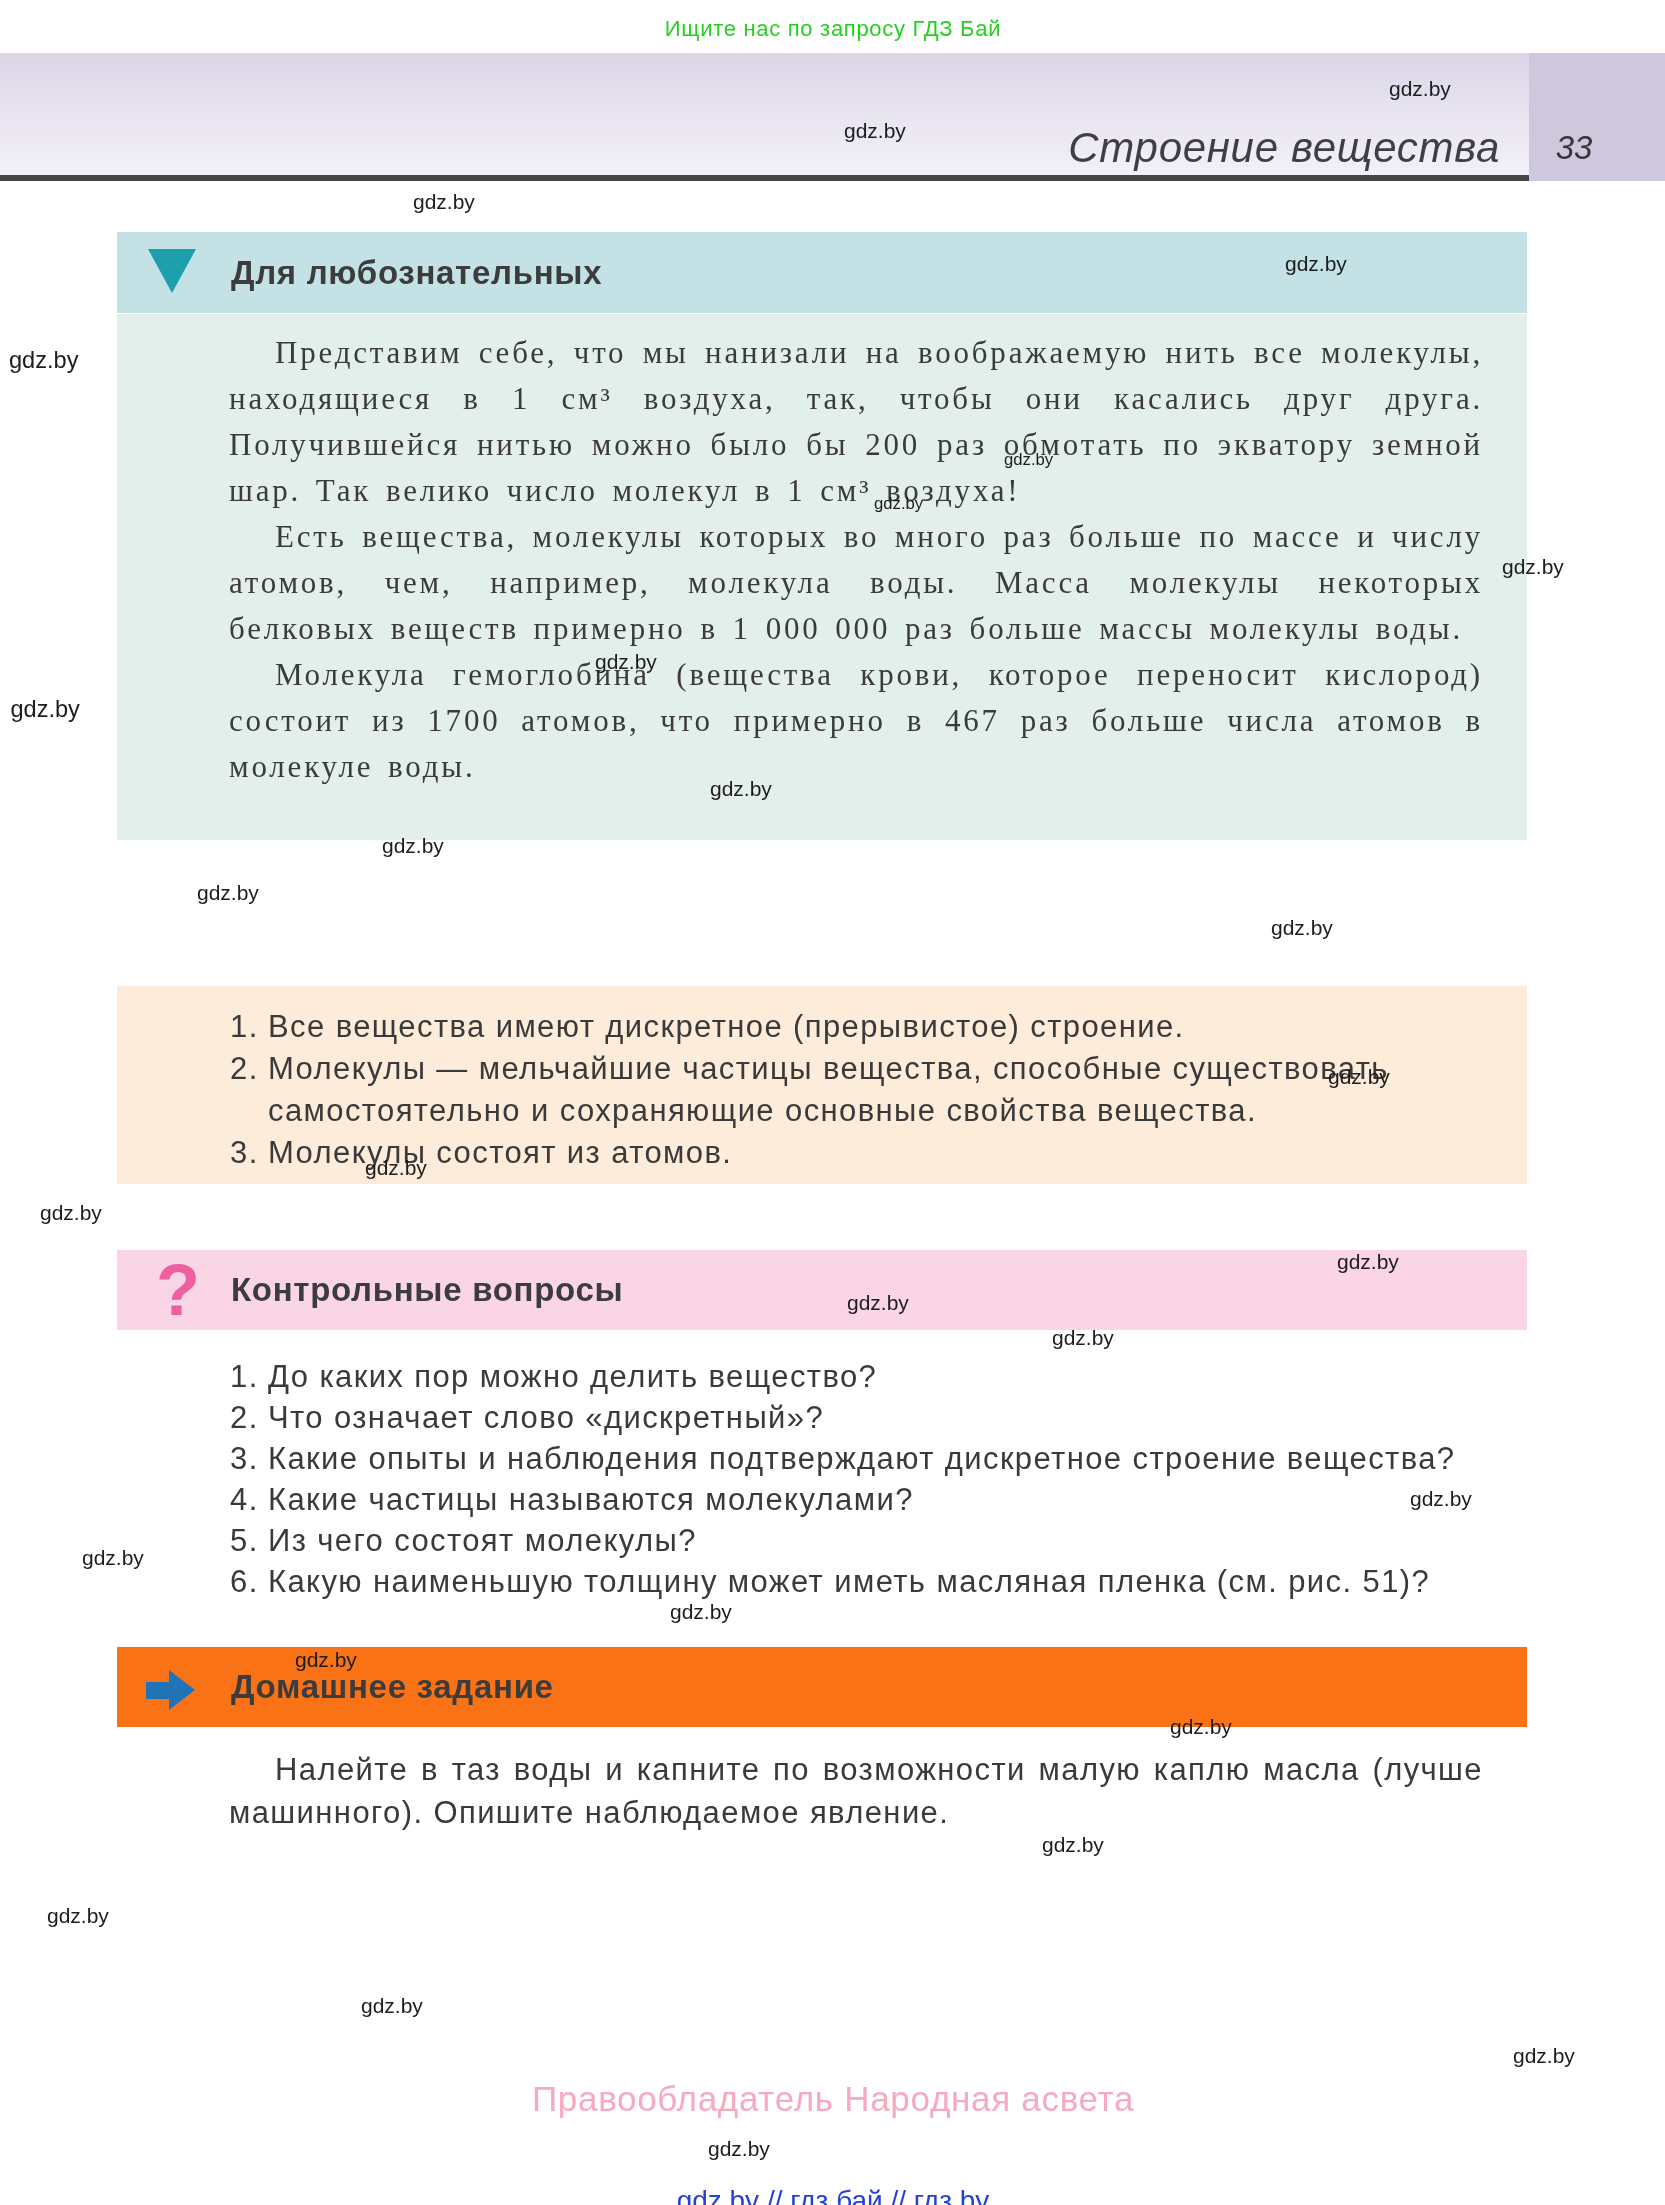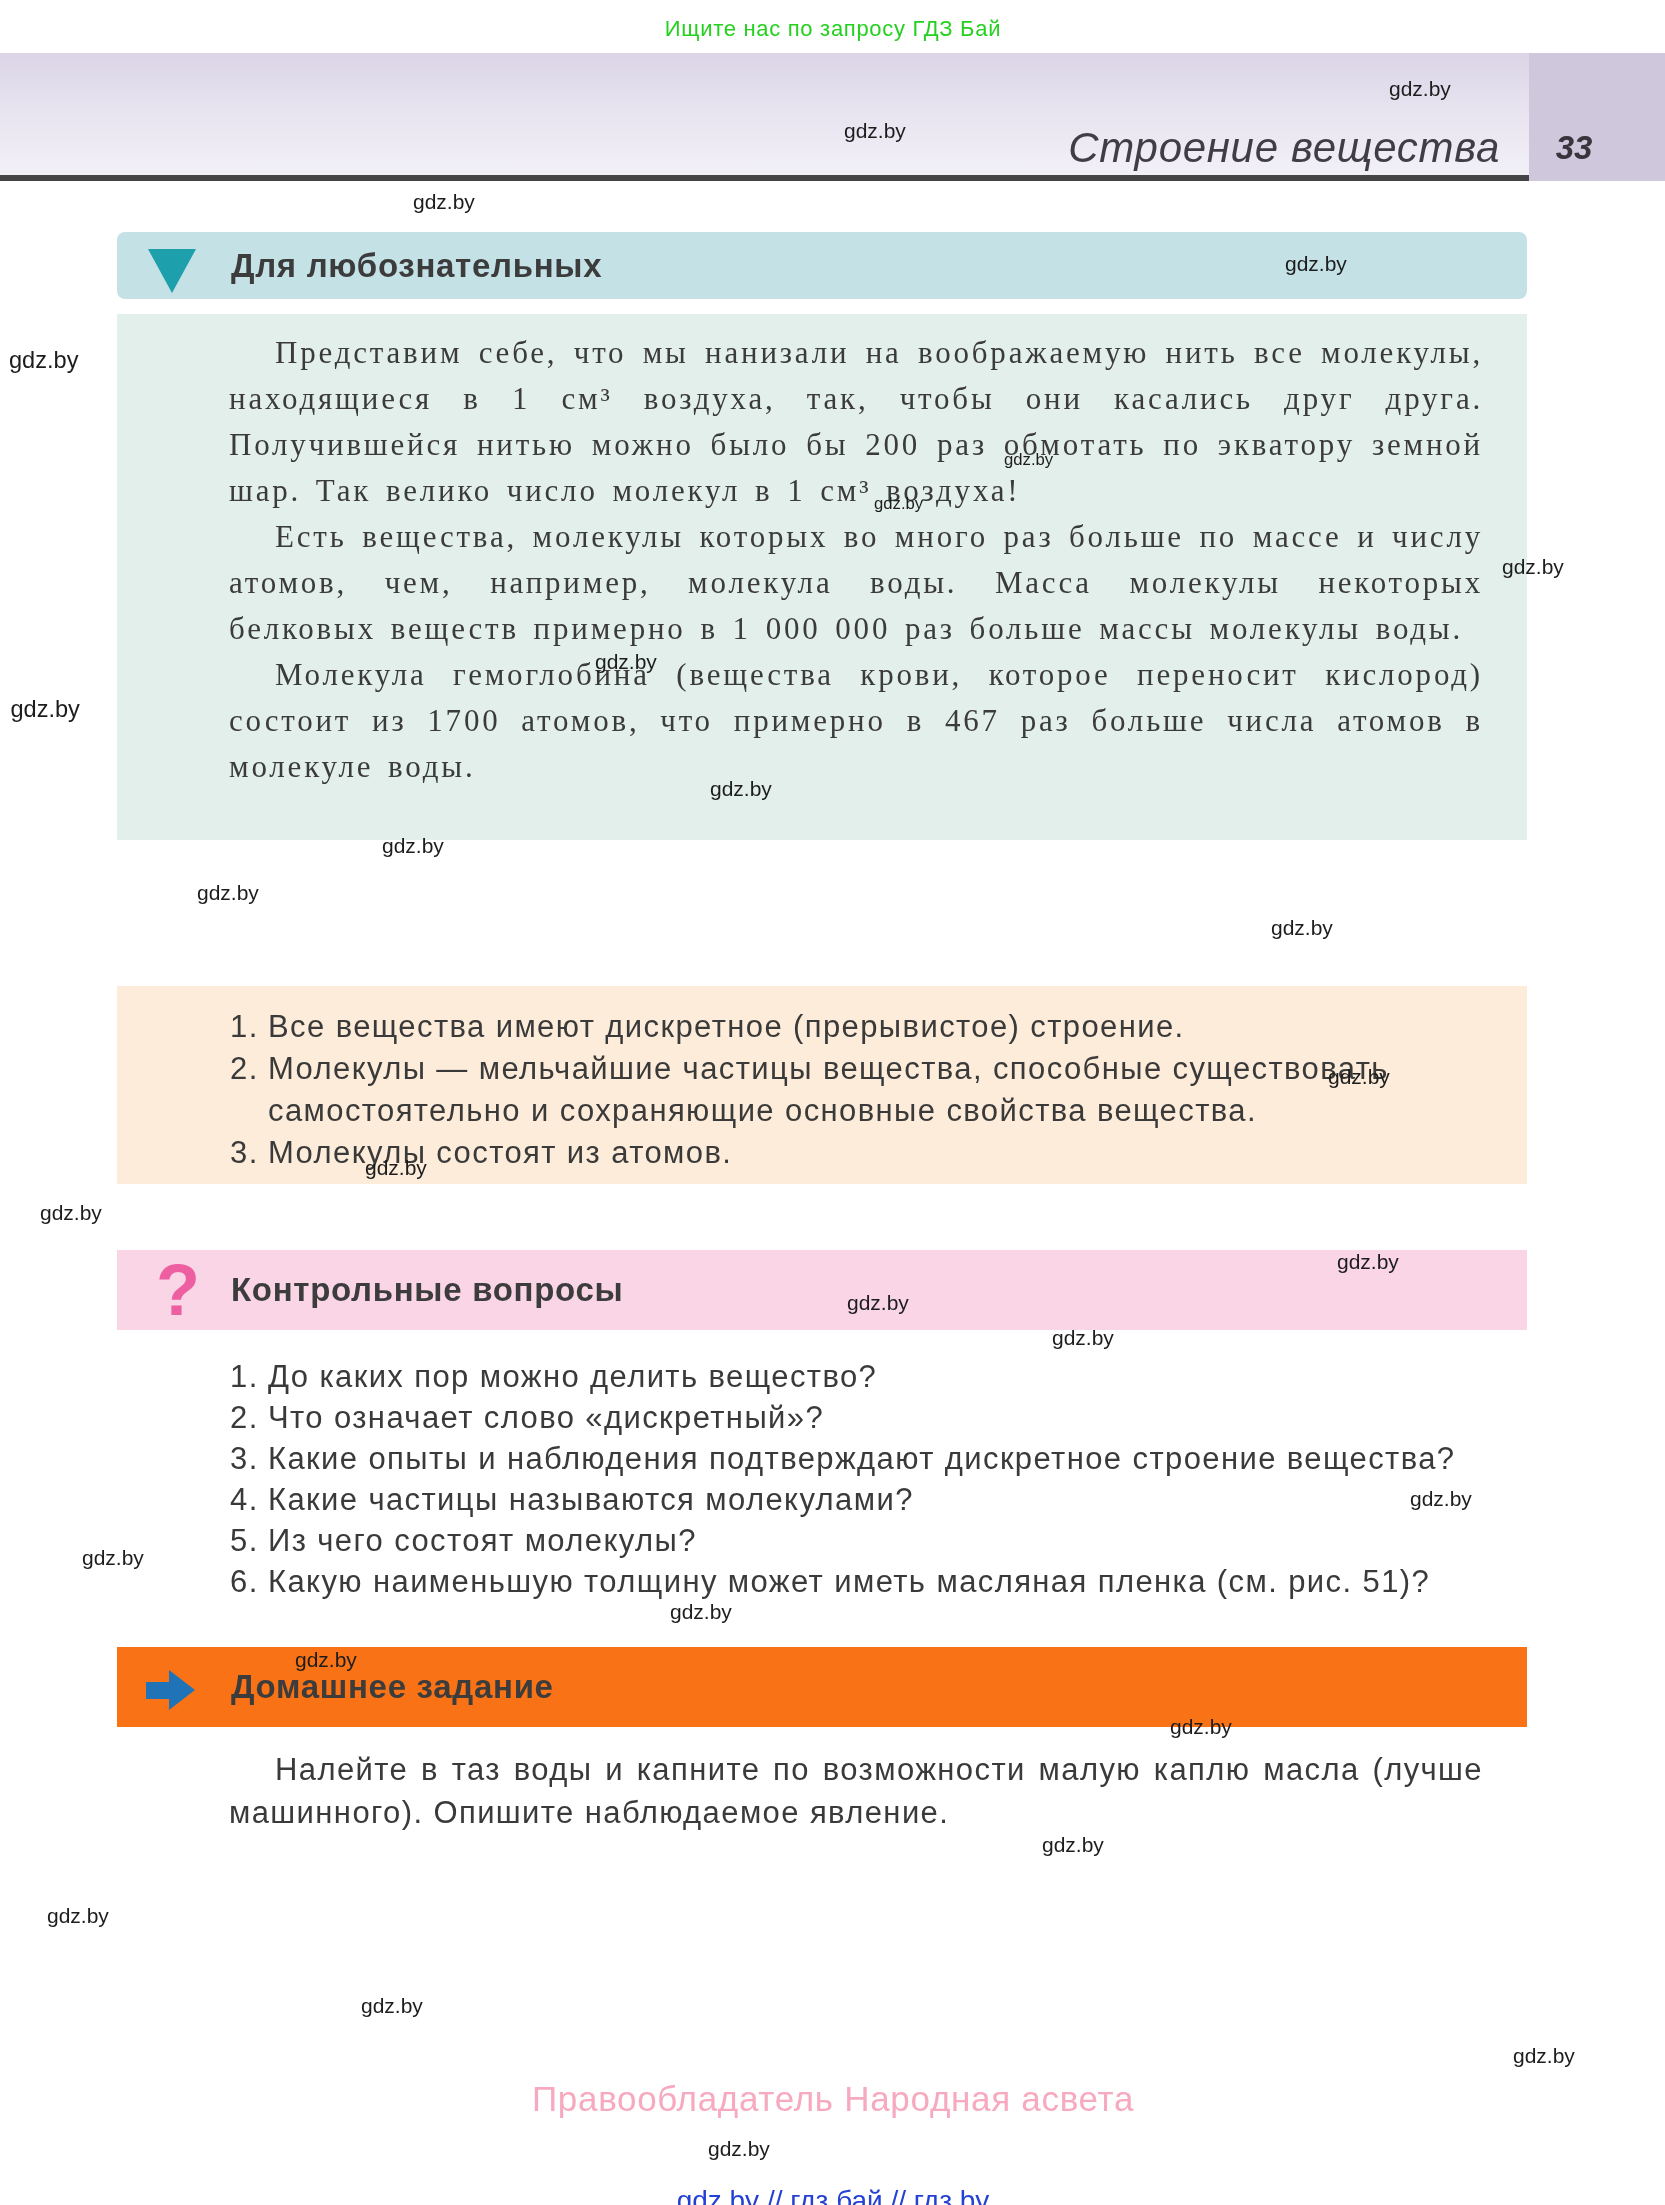--- a/index.html
+++ b/index.html
@@ -23,26 +23,26 @@
     position:absolute; top:36px; left:1529px; width:136px; height:128px;
     background:#cfc8dd;
   }
   .header-rule { position:absolute; top:158px; left:0; width:1529px; height:5.6px; background:#454545; }
   .chapter-title {
     position:absolute; top:110px; left:0; width:1500px; text-align:right;
     font-style:italic; font-size:42px; line-height:1; color:#403d44; letter-spacing:0.7px;
   }
   .page-number {
     position:absolute; top:114px; left:1529px; width:90px; text-align:center;
-    font-weight:bold; font-style:italic; font-size:33px; line-height:1; color:#38353c;
+    font-weight:normal; font-style:italic; font-size:33px; line-height:1; color:#38353c;
   }
 
   
   .sec-band { position:absolute; left:117px; width:1410px; }
-  #curious-header { top:215px;  height:67px; background:#c4e1e6;border-radius:8px; }
+  #curious-header { top:215px;  height:81px; background:#c4e1e6; }
   #curious-body   { top:297px;  height:526px; background:#e3efeb; }
   #concl-header   { top:882px; height:87px; background:#fbd8a9; }
   #concl-body     { top:969px; height:198px; background:#fdecd9; }
   #quest-header   { top:1233px; height:80px; background:#f9d5e6; }
   #hw-header      { top:1630px; height:80px; background:#f97316; }
 
   .sec-title {
     position:absolute; left:114px; top:0; height:100%; display:flex; align-items:center;
     font-weight:bold; font-size:33px; letter-spacing:0.7px; color:#3c3c3c; white-space:nowrap;
   }

